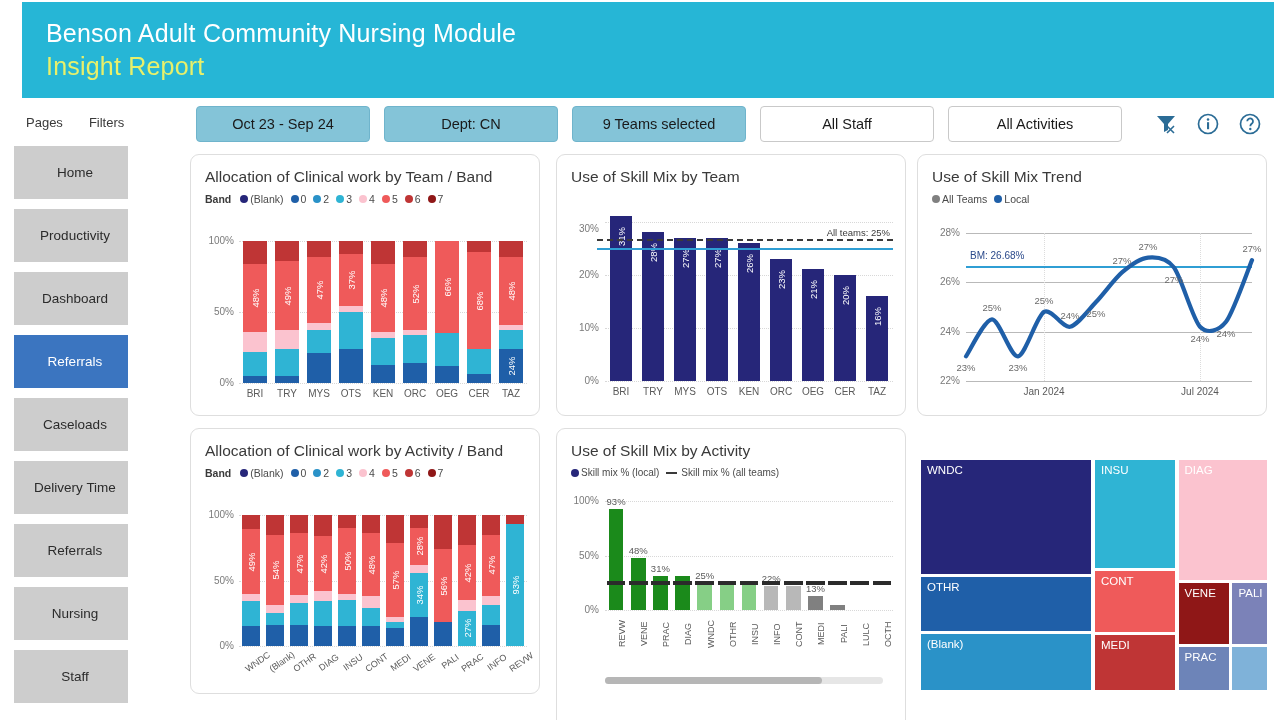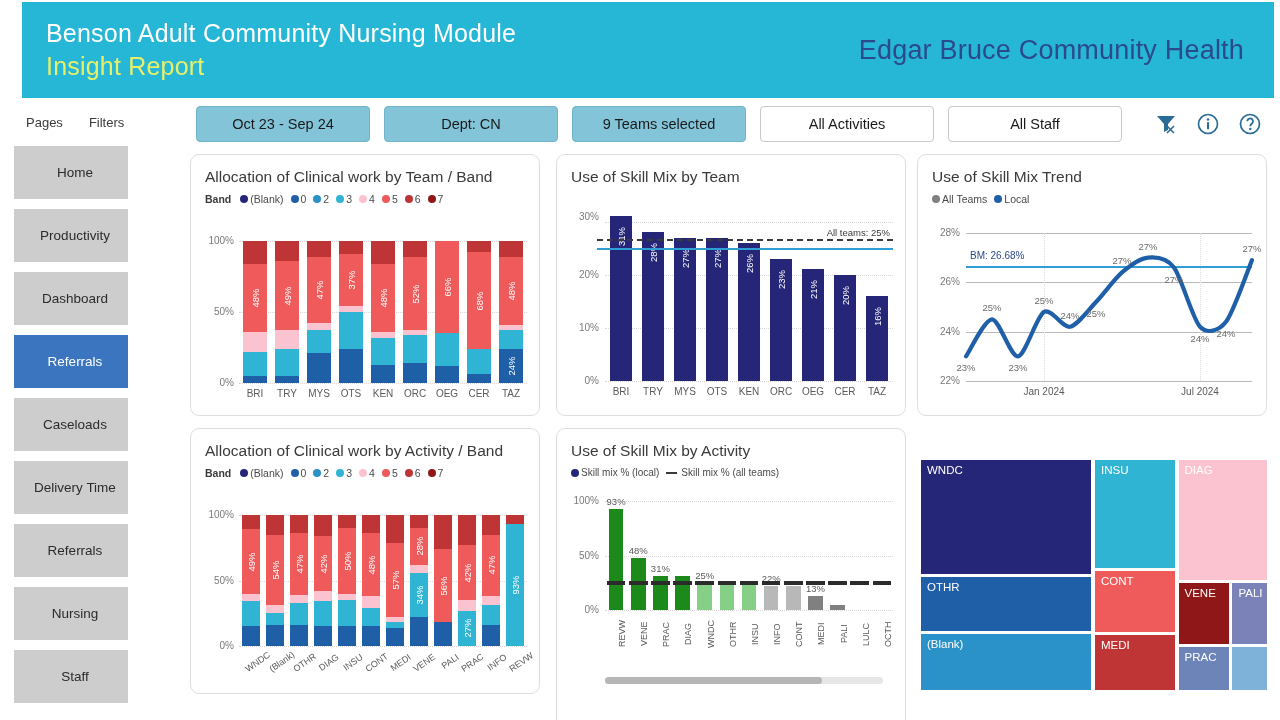--- a/index.html
+++ b/index.html
@@ -120,21 +120,20 @@
   }
 </style>
 </head>
 <body>
 
 <div class="header">
   <div class="header-left">
     <div class="h-title1">Benson Adult Community Nursing Module</div>
     <div class="h-title2">Insight Report</div>
   </div>
-  <div class="h-org">Edgar Bruce Community Health</div>
 </div>
 
 <div class="rail-labels">
   <span>Pages</span>
   <span>Filters</span>
 </div>
 
 <div class="rail" id="rail">
     <div class="rail-item">
       <span>Home</span>
@@ -162,22 +161,22 @@
     </div>
     <div class="rail-item">
       <span>Staff</span>
     </div>
   </div>
 
 <div class="filterbar" id="filterbar">
     <div class="chip sel">Oct 23 - Sep 24</div>
     <div class="chip sel">Dept: CN</div>
     <div class="chip sel">9 Teams selected</div>
+    <div class="chip unsel">All Staff</div>
     <div class="chip unsel">All Activities</div>
-    <div class="chip unsel">All Staff</div>
     <div class="barIcons">
       <span>
         <svg width="24" height="24" viewBox="0 0 24 24">
           <path d="M3 4h18l-7 8v6l-4 2v-8z" fill="#2b6c96"></path>
           <path d="M13 14l7 7M20 14l-7 7" stroke="#2b6c96" stroke-width="1.6" fill="none"></path>
         </svg>
       </span>
       <span>
         <svg width="24" height="24" viewBox="0 0 24 24">
           <circle cx="12" cy="12" r="9.5" fill="none" stroke="#2b6c96" stroke-width="1.7"></circle>
@@ -334,21 +333,21 @@
 <div class="card" id="card-sk">
   <div class="card-title">Use of Skill Mix by Team</div>
   <div class="plot" id="plot-sk" style="left:14px; top:56px; width:322px; height:190px;">
       <div class="gridline" style="left: 34px; top: 170px; width: 288px;"></div>
       <div class="ylab" style="left: 0px; top: 164px; width: 28px;">0%</div>
       <div class="gridline" style="left: 34px; top: 116.875px; width: 288px;"></div>
       <div class="ylab" style="left: 0px; top: 110.875px; width: 28px;">10%</div>
       <div class="gridline" style="left: 34px; top: 63.75px; width: 288px;"></div>
       <div class="ylab" style="left: 0px; top: 57.75px; width: 28px;">20%</div>
       <div class="gridline" style="left: 34px; top: 10.625px; width: 288px;"></div>
-      <div class="ylab" style="left: 0px; top: 0; width: 28px;">30%</div>
+      <div class="ylab" style="left: 0px; top: 12px; width: 28px;">30%</div>
       <div class="sbar" style="left: 38.8px; width: 22.4px; height: 164.688px; bottom: 20px; background: rgb(38, 38, 121);">
         <div class="v" style="bottom: 138.688px;">31%</div>
       </div>
       <div class="xlab" style="left: 34px; top: 175px; width: 32px;">BRI</div>
       <div class="sbar" style="left: 70.8px; width: 22.4px; height: 148.75px; bottom: 20px; background: rgb(38, 38, 121);">
         <div class="v" style="bottom: 122.75px;">28%</div>
       </div>
       <div class="xlab" style="left: 66px; top: 175px; width: 32px;">TRY</div>
       <div class="sbar" style="left: 102.8px; width: 22.4px; height: 143.438px; bottom: 20px; background: rgb(38, 38, 121);">
         <div class="v" style="bottom: 117.438px;">27%</div>

